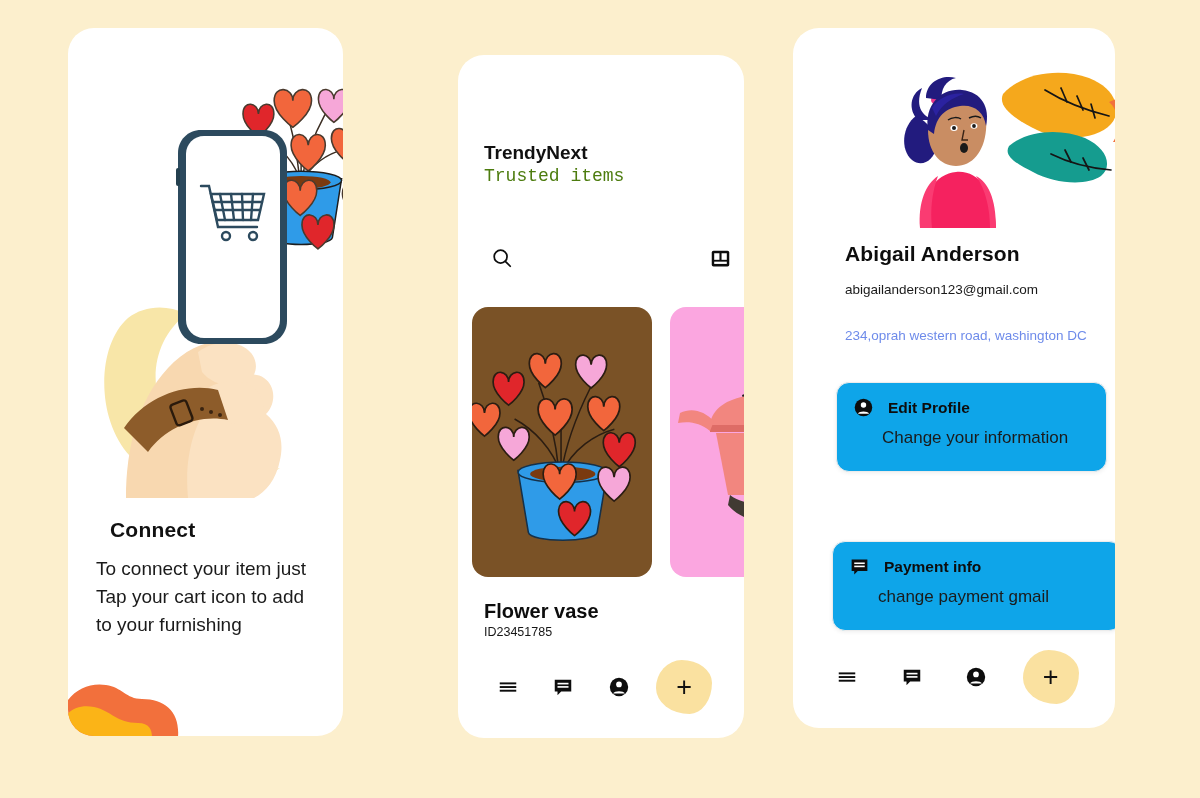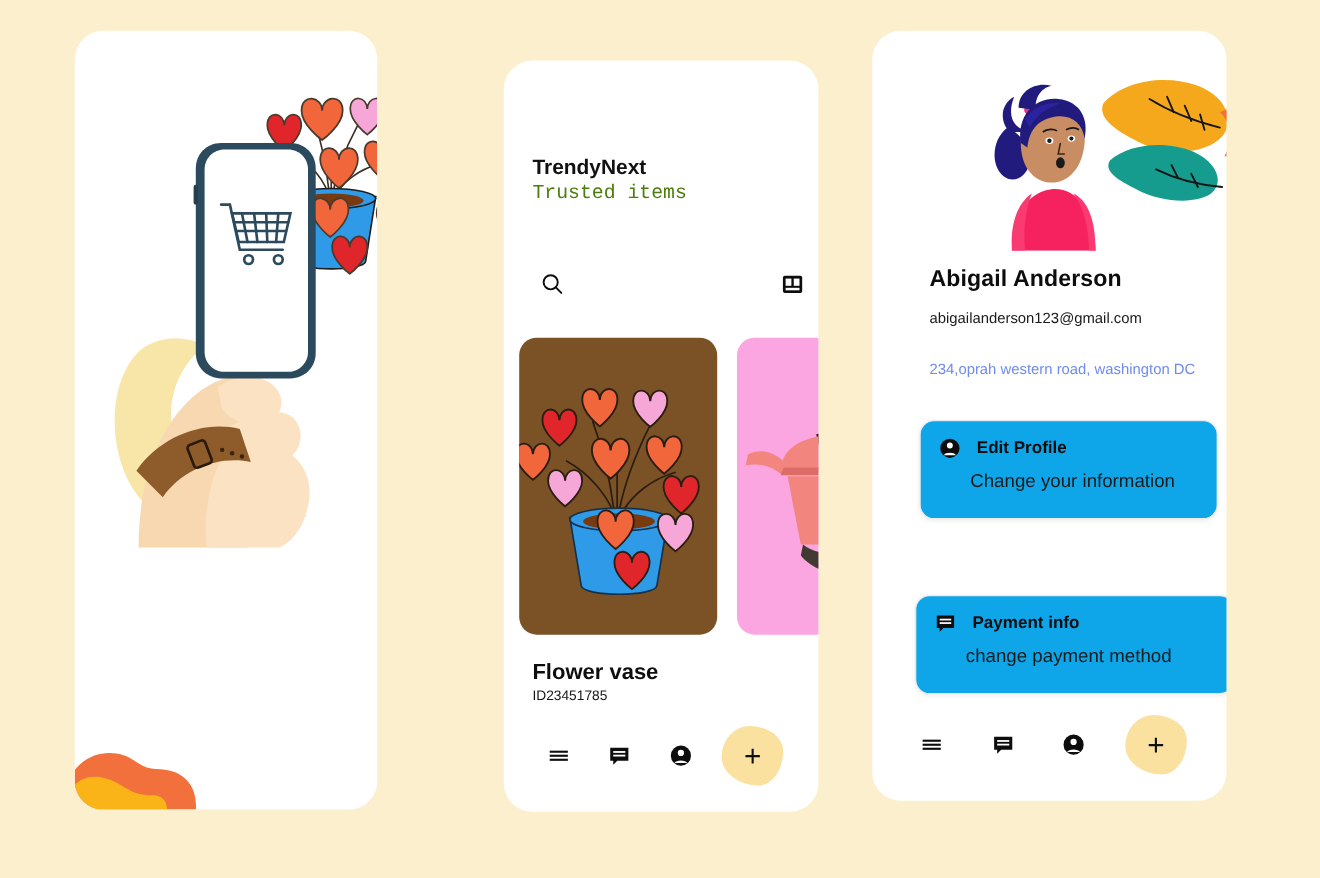--- a/index.html
+++ b/index.html
@@ -215,20 +215,24 @@
             <path d="M143 166 L196 166 L190 192 L149 192 Z"></path>
             <path d="M152 166 L157 192 M163 166 L166 192 M174 166 L175 192 M185 166 L183 192"></path>
             <path d="M145 174 L194 174 M147 182 L192 182"></path>
             <circle cx="158" cy="208" r="4"></circle>
             <circle cx="185" cy="208" r="4"></circle>
           </g>
         </g>
       </svg>
     </div>
 
+    <div class="s1-text">
+      <div class="s1-title">Connect</div>
+      <div class="s1-body">To connect your item just Tap your cart icon to add to your furnishing</div>
+    </div>
 
     <svg class="blob-bl" viewBox="0 0 135 95">
       <path d="M-10 96 C-12 60 12 40 38 44 C54 46 58 58 74 58 C98 58 112 72 110 96 Z" fill="#F2703C"></path>
       <path d="M-10 96 C-8 74 6 62 26 66 C44 70 48 82 70 82 C82 82 84 90 84 96 Z" fill="#FBB417"></path>
     </svg>
 
   </div>
 
   <div class="phone" id="screen2">
 
@@ -416,21 +420,21 @@
 
     <div class="s3-card" id="card-pay">
       <div class="s3-card-head">
         <svg width="21" height="21" viewBox="0 0 24 24">
           <path d="M3 4 H21 V17 H10 L6 21 V17 H3 Z" fill="#0d0d0d"></path>
           <rect x="6" y="7.4" width="12" height="1.8" fill="#fff"></rect>
           <rect x="6" y="11" width="12" height="1.8" fill="#fff"></rect>
         </svg>
         <span class="s3-card-title">Payment info</span>
       </div>
-      <div class="s3-card-sub">change payment method</div>
+      <div class="s3-card-sub">change payment gmail</div>
     </div>
 
     <div class="bottom-nav">
       <button class="nav-btn">
         <svg width="22" height="22" viewBox="0 0 24 24">
           <rect x="3" y="7" width="18" height="2.1" fill="#0d0d0d"></rect>
           <rect x="3" y="11" width="18" height="2.1" fill="#0d0d0d"></rect>
           <rect x="3" y="15" width="18" height="2.1" fill="#0d0d0d"></rect>
         </svg>
       </button>

